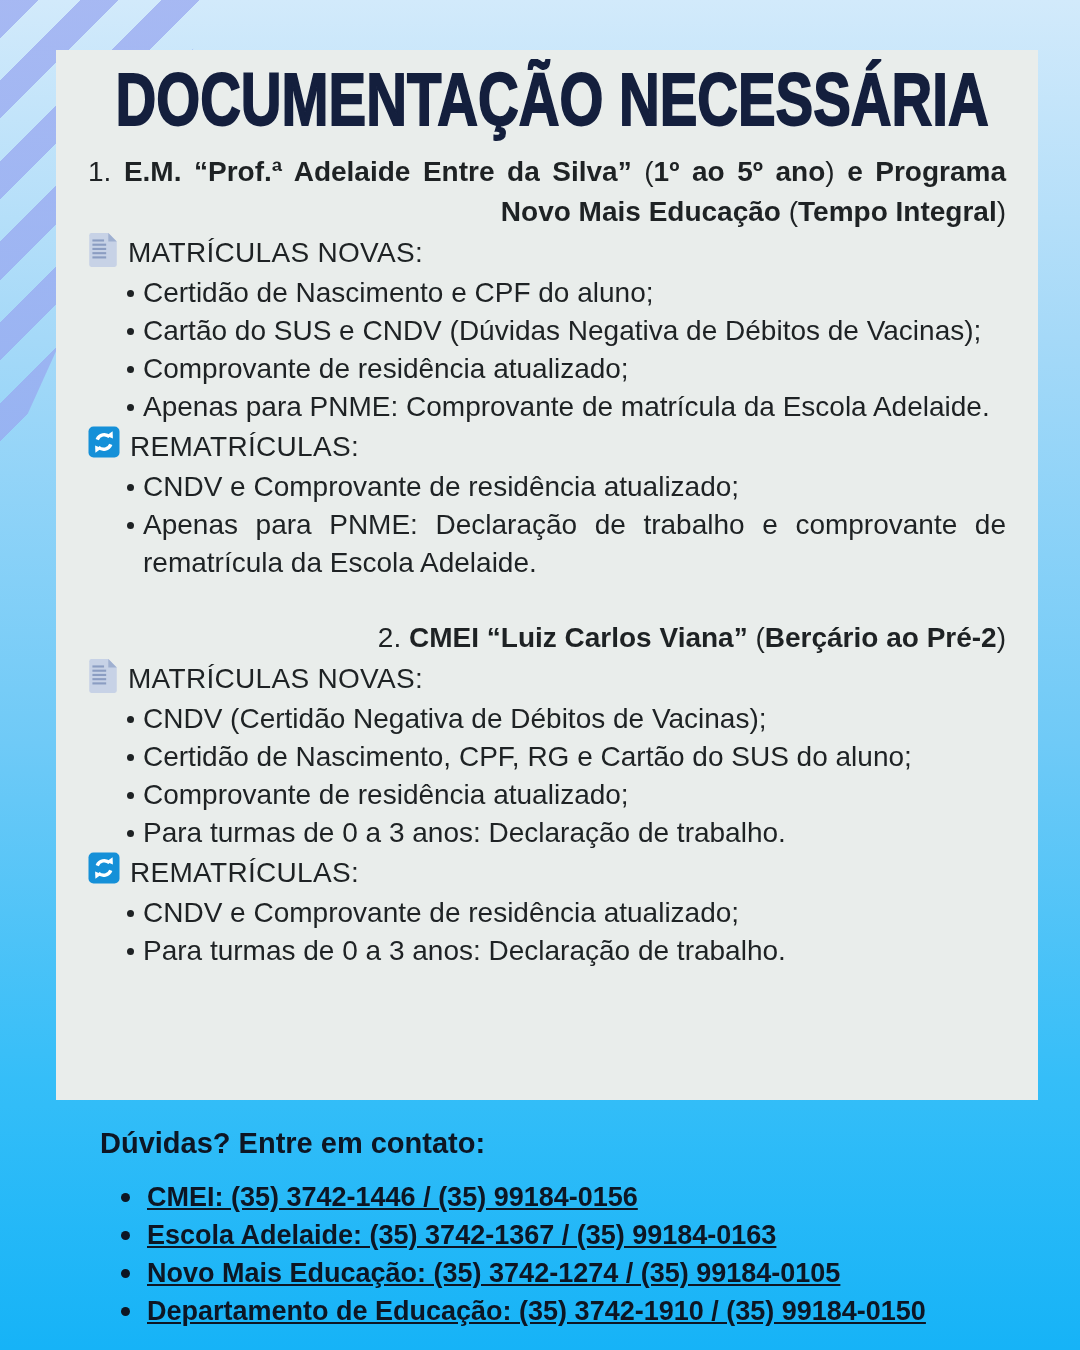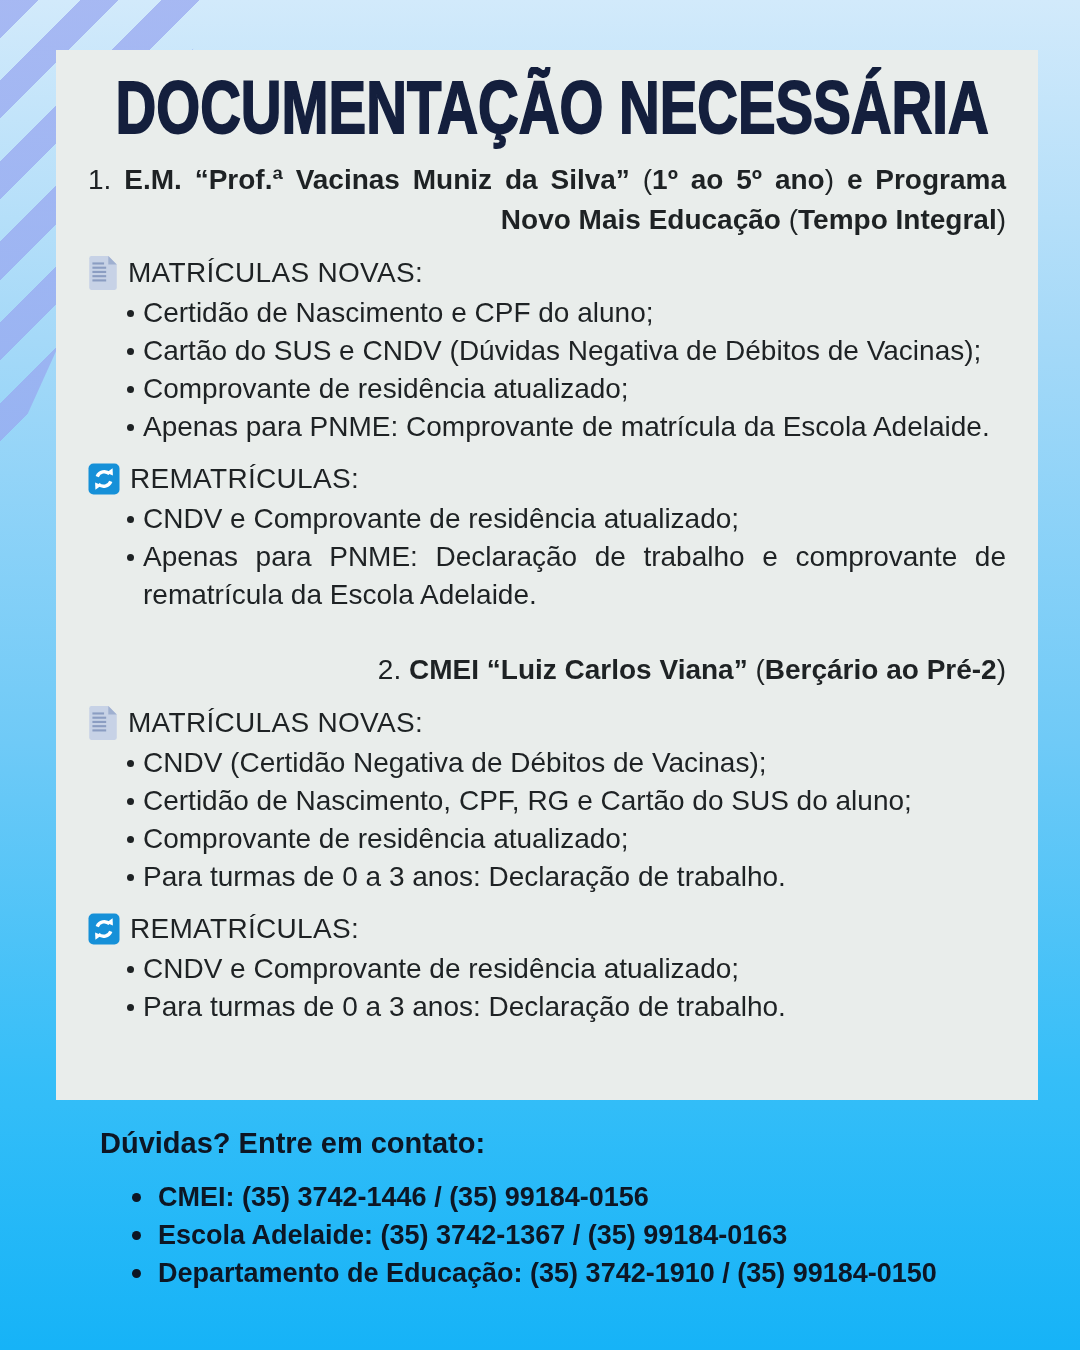--- a/index.html
+++ b/index.html
@@ -15,21 +15,21 @@
     position:absolute;left:0;top:0;width:215px;height:475px;
     background:repeating-linear-gradient(135deg,
       rgba(152,168,240,0.75) 0 27px,
       rgba(152,168,240,0) 27px 57px);
     clip-path:polygon(0 0,100% 0,0 100%);
   }
   .card{
     position:absolute;left:56px;top:50px;
     width:982px;height:1050px;
     background:#e9edeb;
-    padding:12px 32px 0 32px;
+    padding:4px 32px 0 32px;
     box-sizing:border-box;
     overflow:hidden;
     color:#1e2224;
     font-size:28px;
     line-height:38px;
   }
   .title{
     margin:6px 0 14px 0;
     text-align:center;
     font-size:60px;
@@ -41,24 +41,23 @@
     transform-origin:50% 40%;
     -webkit-text-stroke:1.5px #141f3d;
     white-space:nowrap;
   }
   .sec-heading{font-size:28px;line-height:40px;}
   .sec-heading .jline{display:block;text-align:justify;text-align-last:justify;}
   .sec-heading .nline{display:block;}
   .sec-heading b{font-weight:bold;}
   .sec-heading span{font-weight:normal;text-align:right;}
   .group-label{
-    display:flex;align-items:center;gap:10px;
+    display:flex;gap:10px;
     line-height:42px;height:42px;
     letter-spacing:0.3px;
-    margin-top:12px;
   }
   .group-label svg{flex:0 0 auto;}
   ul.req{list-style:none;margin:0;padding:0;}
   ul.req li{
     position:relative;
     padding-left:55px;
     text-align:justify;
   }
   ul.req li::before{
     content:"";
@@ -66,41 +65,41 @@
     width:7px;height:7px;border-radius:50%;
     background:#1e2224;
   }
   .sec-gap{height:36px;}
   .contact{
     position:absolute;left:100px;top:1124px;
     color:#0d1624;font-weight:bold;
     font-size:27px;line-height:38px;
   }
   .contact-heading{font-size:29px;margin-bottom:16px;}
-  ul.contact-list{list-style:none;margin:11px;padding:0;}
+  ul.contact-list{list-style:none;margin:0;padding:0;text-decoration:underline;}
   ul.contact-list li{position:relative;padding-left:47px;}
   ul.contact-list li::before{
     content:"";
     position:absolute;left:21px;top:15px;
     width:9px;height:9px;border-radius:50%;
     background:#0d1624;
   }
 </style>
 </head>
 <body>
 
 <div class="page">
   <div class="stripes"></div>
 
   <div class="card">
     <div class="title">DOCUMENTAÇÃO NECESSÁRIA</div>
 
     <div>
       <div class="sec-heading">
-        <span class="jline"><span>1. </span><b>E.M. “Prof.ª Vacinas Muniz da Silva”</b><span> (</span><b>1º ao 5º ano</b><span>) </span><b>e Programa</b></span>
+        <span class="jline"><span>1. </span><b>E.M. “Prof.ª Adelaide Entre da Silva”</b><span> (</span><b>1º ao 5º ano</b><span>) </span><b>e Programa</b></span>
         <span class="nline"><b>Novo Mais Educação</b><span> (</span><b>Tempo Integral</b><span>)</span></span>
       </div>
 
       <div class="group-label">
         <svg width="30" height="36" viewBox="0 0 28 34">
           <path d="M3 1h16l8 8v22a2 2 0 0 1-2 2H3a2 2 0 0 1-2-2V3a2 2 0 0 1 2-2z" fill="#c7d2e6"></path>
           <path d="M19 1l8 8h-8z" fill="#9fb0d0"></path>
           <g fill="#8b9dc2">
             <rect x="4" y="7" width="11" height="2"></rect>
             <rect x="4" y="11" width="13" height="2"></rect>
@@ -181,16 +180,17 @@
         <li>Para turmas de 0 a 3 anos: Declaração de trabalho.</li>
       </ul>
     </div>
   </div>
 
   <div class="contact">
     <div class="contact-heading">Dúvidas? Entre em contato:</div>
     <ul class="contact-list">
       <li>CMEI: (35) 3742-1446 / (35) 99184-0156</li>
       <li>Escola Adelaide: (35) 3742-1367 / (35) 99184-0163</li>
+      <li>Novo Mais Educação: (35) 3742-1274 / (35) 99184-0105</li>
       <li>Departamento de Educação: (35) 3742-1910 / (35) 99184-0150</li>
     </ul>
   </div>
 </div>
 
 </body></html>

